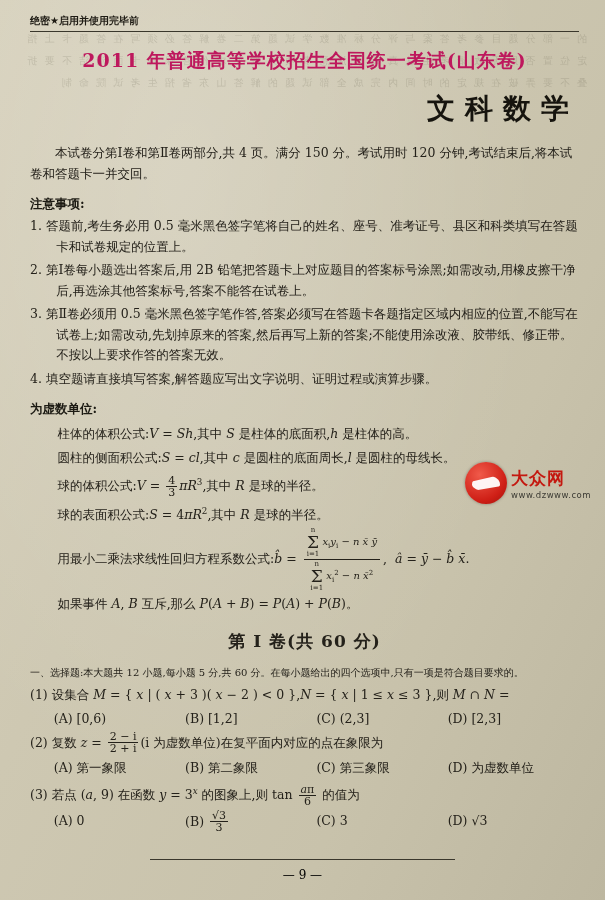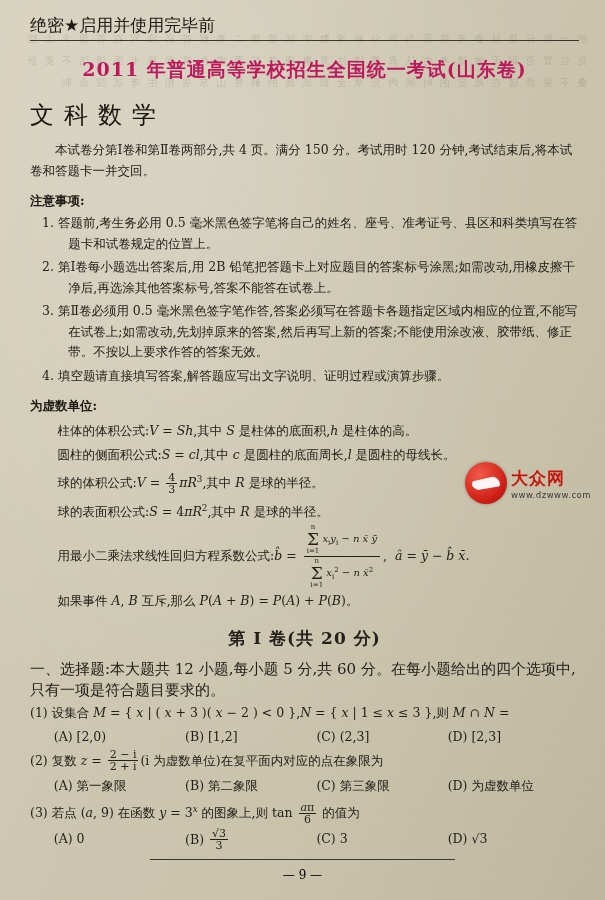--- a/index.html
+++ b/index.html
@@ -29,66 +29,66 @@
     padding:28px 18px;
     box-sizing:border-box;
     white-space:pre-wrap;
     word-break:break-all;
     pointer-events:none;
     font-family:"DejaVu Sans","Liberation Sans",sans-serif;
   }
   .content{position:absolute;inset:0;padding:14px 26px 0 30px;box-sizing:border-box;color:#24211a;}
 
   .topsecret{
-    font-size:17px;font-weight:normal;letter-spacing:0px;
+    font-size:10px;font-weight:bold;letter-spacing:0px;
     font-family:"DejaVu Sans","Liberation Sans",sans-serif;
     color:#1e1b14;
   }
   .rule-top{
     border-bottom:1.5px solid #3a372c;
     margin:3px 0 0 0;height:0;
   }
   .title1{
     text-align:center;font-size:19px;font-weight:bold;margin-top:16px;letter-spacing:1px;
     color:#be185d;
   }
   .title2{
-    text-align:left;font-size:24px;font-weight:normal;margin-top:16px;letter-spacing:10px;
+    text-align:right;font-size:28px;font-weight:bold;margin-top:16px;letter-spacing:10px;
     color:#16140e;
   }
   .para{
-    font-size:12.5px;line-height:21px;margin-top:8px;text-indent:2em;
+    font-size:12.5px;line-height:21px;margin-top:14px;text-indent:2em;
     color:#20
 1d16;
   }
   .sec-head{
     font-size:12.5px;font-weight:bold;color:#1c1a13;margin-top:12px;
   }
   ol.notes{
-    margin:2px 0 0 12px;padding-left:0;list-style:none;
+    margin:2px 0 0 0;padding-left:0;list-style:none;
   }
   ol.notes li{
     font-size:12.5px;line-height:20.5px;margin-top:3px;
     padding-left:2.1em;text-indent:-2.1em;
   }
   .formulas{margin-top:4px;}
   .fline{font-size:12.5px;line-height:24px;padding-left:2.2em;}
   .fline i{font-family:"DejaVu Serif","Liberation Serif",serif;font-style:italic;}
   .frac{display:inline-block;vertical-align:-0.55em;text-align:center;font-size:11px;line-height:1.05;margin:0 2px;}
   .frac .num{display:block;border-bottom:1px solid #24211a;padding:0 2px;}
   .frac .den{display:block;padding:0 2px;}
   .bigfrac{display:inline-block;vertical-align:middle;text-align:center;font-size:10px;line-height:1.1;margin:0 3px;}
   .bigfrac .num{display:block;border-bottom:1px solid #24211a;padding:0 3px 1px 3px;}
   .bigfrac .den{display:block;padding:1px 3px 0 3px;}
   .sum{font-size:17px;display:inline-block;vertical-align:middle;position:relative;line-height:1;}
   .sum .lim{font-size:7px;display:block;text-align:center;}
   .juan{
     text-align:center;font-size:17px;font-weight:bold;margin-top:14px;letter-spacing:1px;
   }
-  .qhead{font-size:15px;line-height:21px;margin-top:9px;}
+  .qhead{font-size:10px;line-height:21px;margin-top:9px;}
   .q{font-size:12.5px;line-height:22px;margin-top:1px;}
   .opts{font-size:12.5px;line-height:22px;display:flex;margin-top:2px;padding-left:1.9em;}
   .opts span{display:inline-block;}
   .opt{width:25%;}
   .pagenum{
     position:absolute;left:0;right:0;bottom:18px;text-align:center;font-size:12px;
   }
   .rule-bottom{
     position:absolute;left:150px;right:150px;bottom:40px;border-bottom:1.5px solid #3a372c;
   }
@@ -166,30 +166,30 @@
         <span class="den"><span class="sum"><span class="lim">n</span>Σ<span class="lim">i=1</span></span> <i>x</i><sub>i</sub><sup>2</sup> − <i>n</i> <i>x̄</i><sup>2</sup></span>
       </span>,
       &nbsp;<i>â</i> = <i>ȳ</i> − <i>b̂</i> <i>x̄</i>.
     </div>
 
     <div class="fline">
       如果事件 <i>A</i>, <i>B</i> 互斥,那么 <i>P</i>(<i>A</i> + <i>B</i>) = <i>P</i>(<i>A</i>) + <i>P</i>(<i>B</i>)。
     </div>
   </div>
 
-  <div class="juan">第 Ⅰ 卷(共 20 分)</div>
+  <div class="juan">第 Ⅰ 卷(共 60 分)</div>
 
   <div class="qhead">一、选择题:本大题共 12 小题,每小题 5 分,共 60 分。在每小题给出的四个选项中,只有一项是符合题目要求的。</div>
 
   <div class="q">
     <span>(1)</span>
     设集合 <i>M</i> = { <i>x</i> | ( <i>x</i> + 3 )( <i>x</i> − 2 ) &lt; 0 },<i>N</i> = { <i>x</i> | 1 ≤ <i>x</i> ≤ 3 },则 <i>M</i> ∩ <i>N</i> =
   </div>
   <div class="opts">
-    <span class="opt">(A) [2,0)</span>
+    <span class="opt">(A) [0,6)</span>
     <span class="opt">(B) [1,2]</span>
     <span class="opt">(C) (2,3]</span>
     <span class="opt">(D) [2,3]</span>
   </div>
 
   <div class="q">
     <span>(2)</span>
     复数 <i>z</i> = <span class="frac"><span class="num">2 − i</span><span class="den">2 + i</span></span>(i 为虚数单位)在复平面内对应的点在象限为
   </div>
   <div class="opts">

